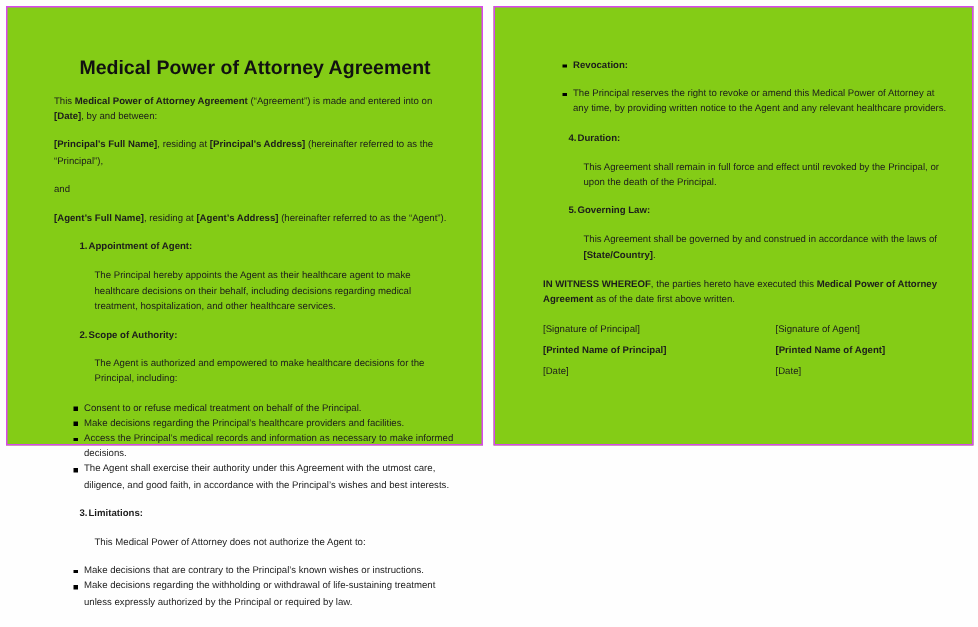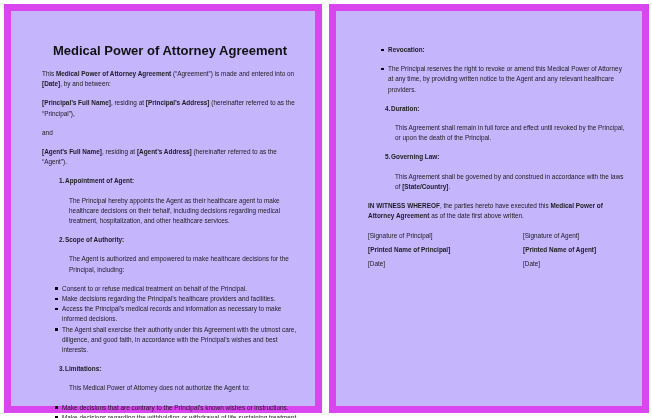--- a/index.html
+++ b/index.html
@@ -6,23 +6,23 @@
     margin: 0; padding: 0;
     width: 652px; height: 418px;
     background: #fefefe;
     font-family: "Liberation Sans", "DejaVu Sans", sans-serif;
     color: #1c1c1c;
     overflow: hidden;
   }
   .page {
     position: absolute;
     top: 4px;
-    height: 409px;
-    background: #c4b5fd;
-    border: 7px solid #d946ef;
+    height: 293px;
+    background: #84cc16;
+    border: 1px solid #d946ef;
     box-sizing: border-box;
     font-size: 6.4px;
     line-height: 10.2px;
     letter-spacing: 0.01px;
   }
   #page1 { left: 4px;   width: 318px; padding: 33px 17px 0 31px; }
   #page2 { left: 329px; width: 320px; padding: 34px 15px 0 32px; }
 
   .title {
     margin: 0 0 11px 0;

